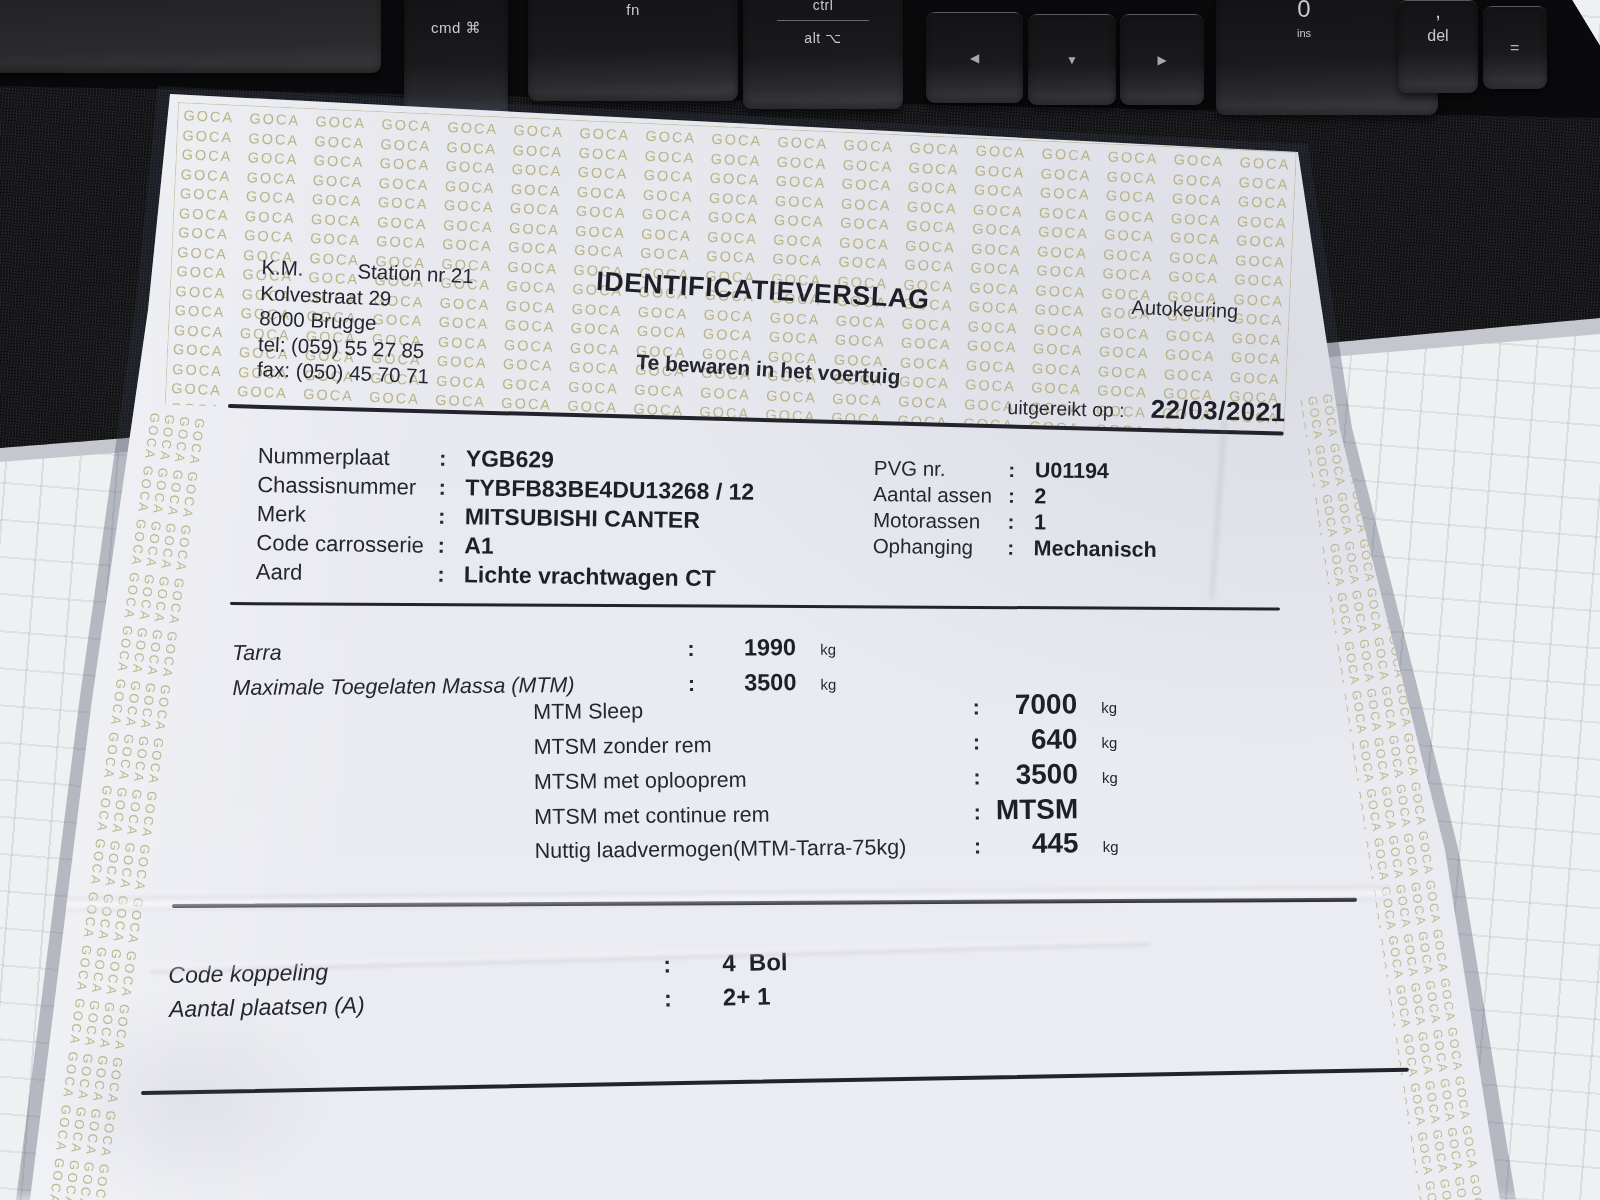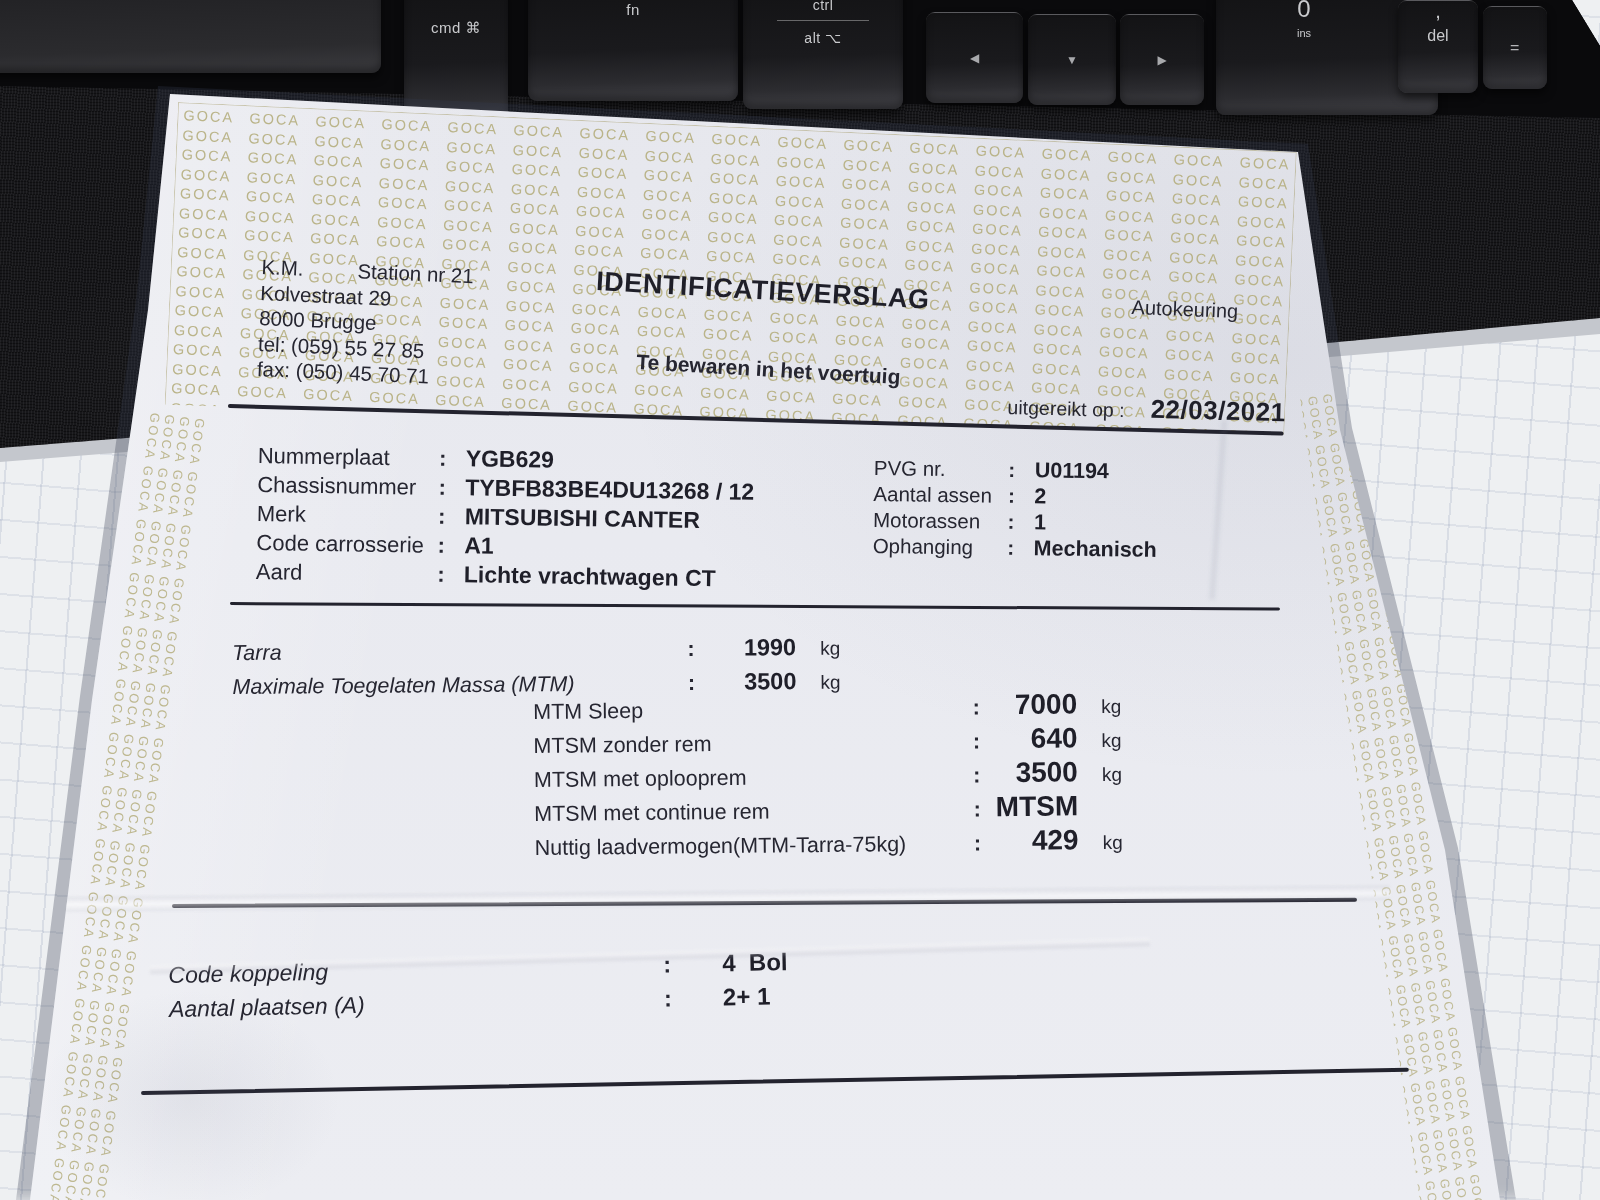--- a/index.html
+++ b/index.html
@@ -93,21 +93,21 @@
   .agency{left:1132px;top:296px;transform:rotate(2.2deg);font-size:20px;}
   .keep{left:637px;top:350px;transform:rotate(3.3deg);font-size:21px;font-weight:bold;}
   .issued{left:1008px;top:390px;transform:rotate(1.5deg);display:flex;align-items:baseline;gap:26px;}
   .issued .ilab{font-size:19.5px;}
   .issued .idate{font-size:26px;font-weight:bold;letter-spacing:.5px;color:#1f1f29;}
 
   .row{display:grid;}
   .lab{}
   .c{justify-self:center;font-weight:bold;}
   .val{font-weight:bold;white-space:pre;color:#1f1f29;}
-  .unit{font-size:19px;padding-left:24px;}
+  .unit{font-size:15px;padding-left:24px;}
 
   .veh-left{left:258px;top:441px;transform:rotate(0.9deg);}
   .veh-left .row{grid-template-columns:172px 26px auto;line-height:29px;font-size:22px;}
   .veh-left .val{font-size:23px;padding-left:10px;}
 
   .veh-right{left:874px;top:455px;transform:rotate(0.8deg);}
   .veh-right .row{grid-template-columns:125px 26px auto;line-height:26px;font-size:20.5px;}
   .veh-right .val{font-size:21.5px;padding-left:10px;}
 
   .mass-main{left:232px;top:636px;transform:rotate(-0.5deg);}
@@ -301,21 +301,21 @@
       </div>
       <div class="row">
         <span class="lab">MTSM met continue rem</span>
         <span class="c">:</span>
         <span class="val">MTSM</span>
         <span class="unit"></span>
       </div>
       <div class="row">
         <span class="lab">Nuttig laadvermogen(MTM-Tarra-75kg)</span>
         <span class="c">:</span>
-        <span class="val">429</span>
+        <span class="val">445</span>
         <span class="unit">kg</span>
       </div>
     </div>
 
     <div class="rule rule3"></div>
 
     <div class="tb coupling">
       <div class="row">
         <span class="lab">Code koppeling</span>
         <span class="c">:</span>

